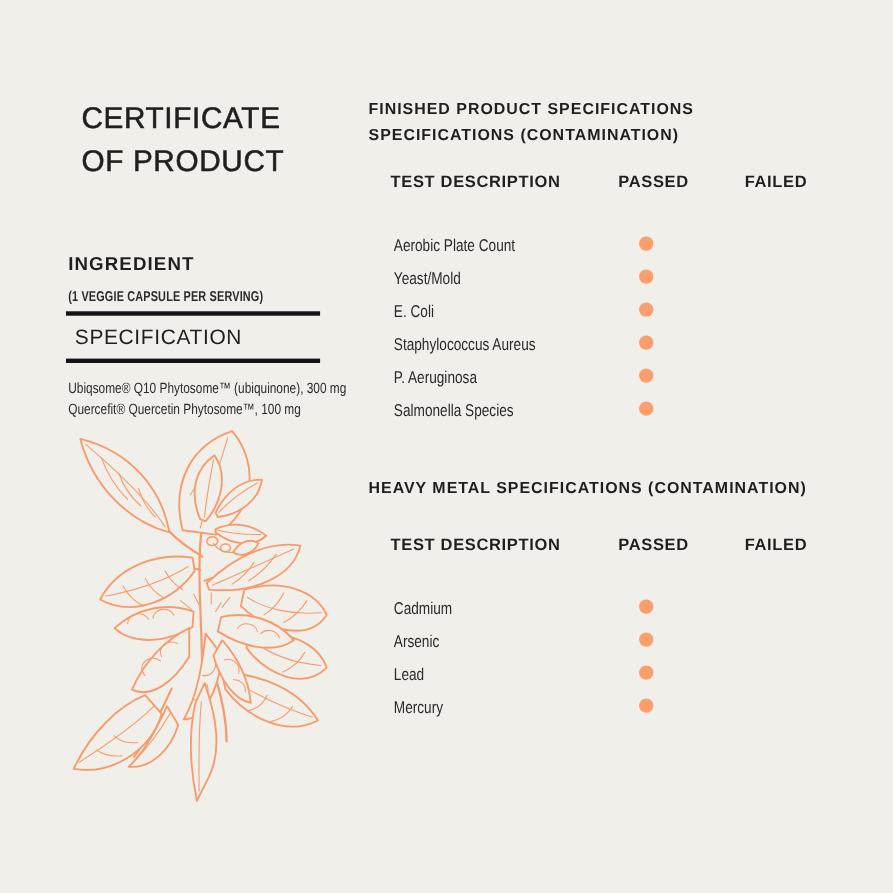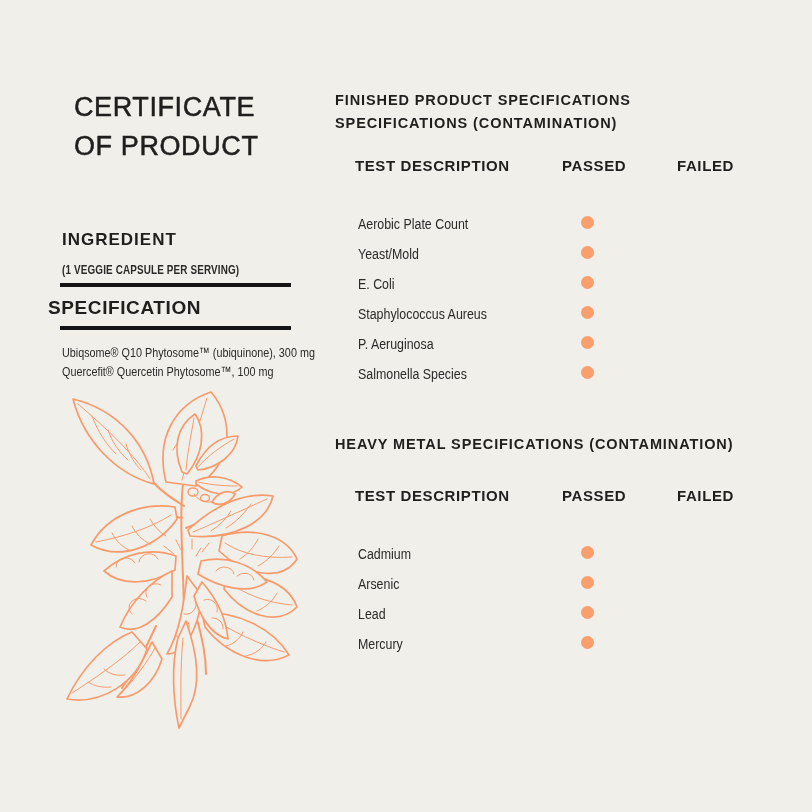--- a/index.html
+++ b/index.html
@@ -8,21 +8,21 @@
   *{margin:0;padding:0;box-sizing:border-box;}
   html,body{width:812px;height:812px;}
   body{background:var(--background);font-family:"Liberation Sans",sans-serif;color:var(--text);}
   .page{position:relative;width:812px;height:812px;overflow:hidden;background:var(--background);}
 
   
   .main-title{position:absolute;left:62px;top:88px;font-size:27px;line-height:39px;
     letter-spacing:.6px;font-weight:400;margin-left:12px;-webkit-text-stroke:.5px var(--text);}
   .ingredient-heading{position:absolute;left:62px;top:230px;font-size:17px;font-weight:700;letter-spacing:1px;}
   .ingredient-note{position:absolute;left:62px;top:262px;font-size:13px;letter-spacing:.2px;color:#2A2A28;font-weight:bold;}
-  .spec-heading{position:absolute;left:48px;top:297px;font-size:19px;font-weight:700;letter-spacing:.6px;}
+  .spec-heading{position:absolute;left:68px;top:297px;font-size:19px;font-weight:400;letter-spacing:.6px;}
   .bar{position:absolute;left:60px;width:231px;height:4px;background:var(--bar);}
   .bar.bar1{top:283px;}
   .bar.bar2{top:326px;}
   .spec-lines{position:absolute;left:62px;top:343px;font-size:13.5px;line-height:19px;color:#2A2A28;}
   .condensed{display:inline-block;transform:scaleX(.76);transform-origin:0 0;white-space:nowrap;}
   .condensed2{display:inline-block;transform:scaleX(.8);transform-origin:0 0;white-space:nowrap;}
 
   .plant{position:absolute;left:46px;top:386px;width:282px;height:346px;color:var(--accent);}
   .plant path,.plant ellipse{vector-effect:non-scaling-stroke;}
   .leaf{fill:var(--background);stroke:currentColor;stroke-width:1.7;stroke-linejoin:round;}

